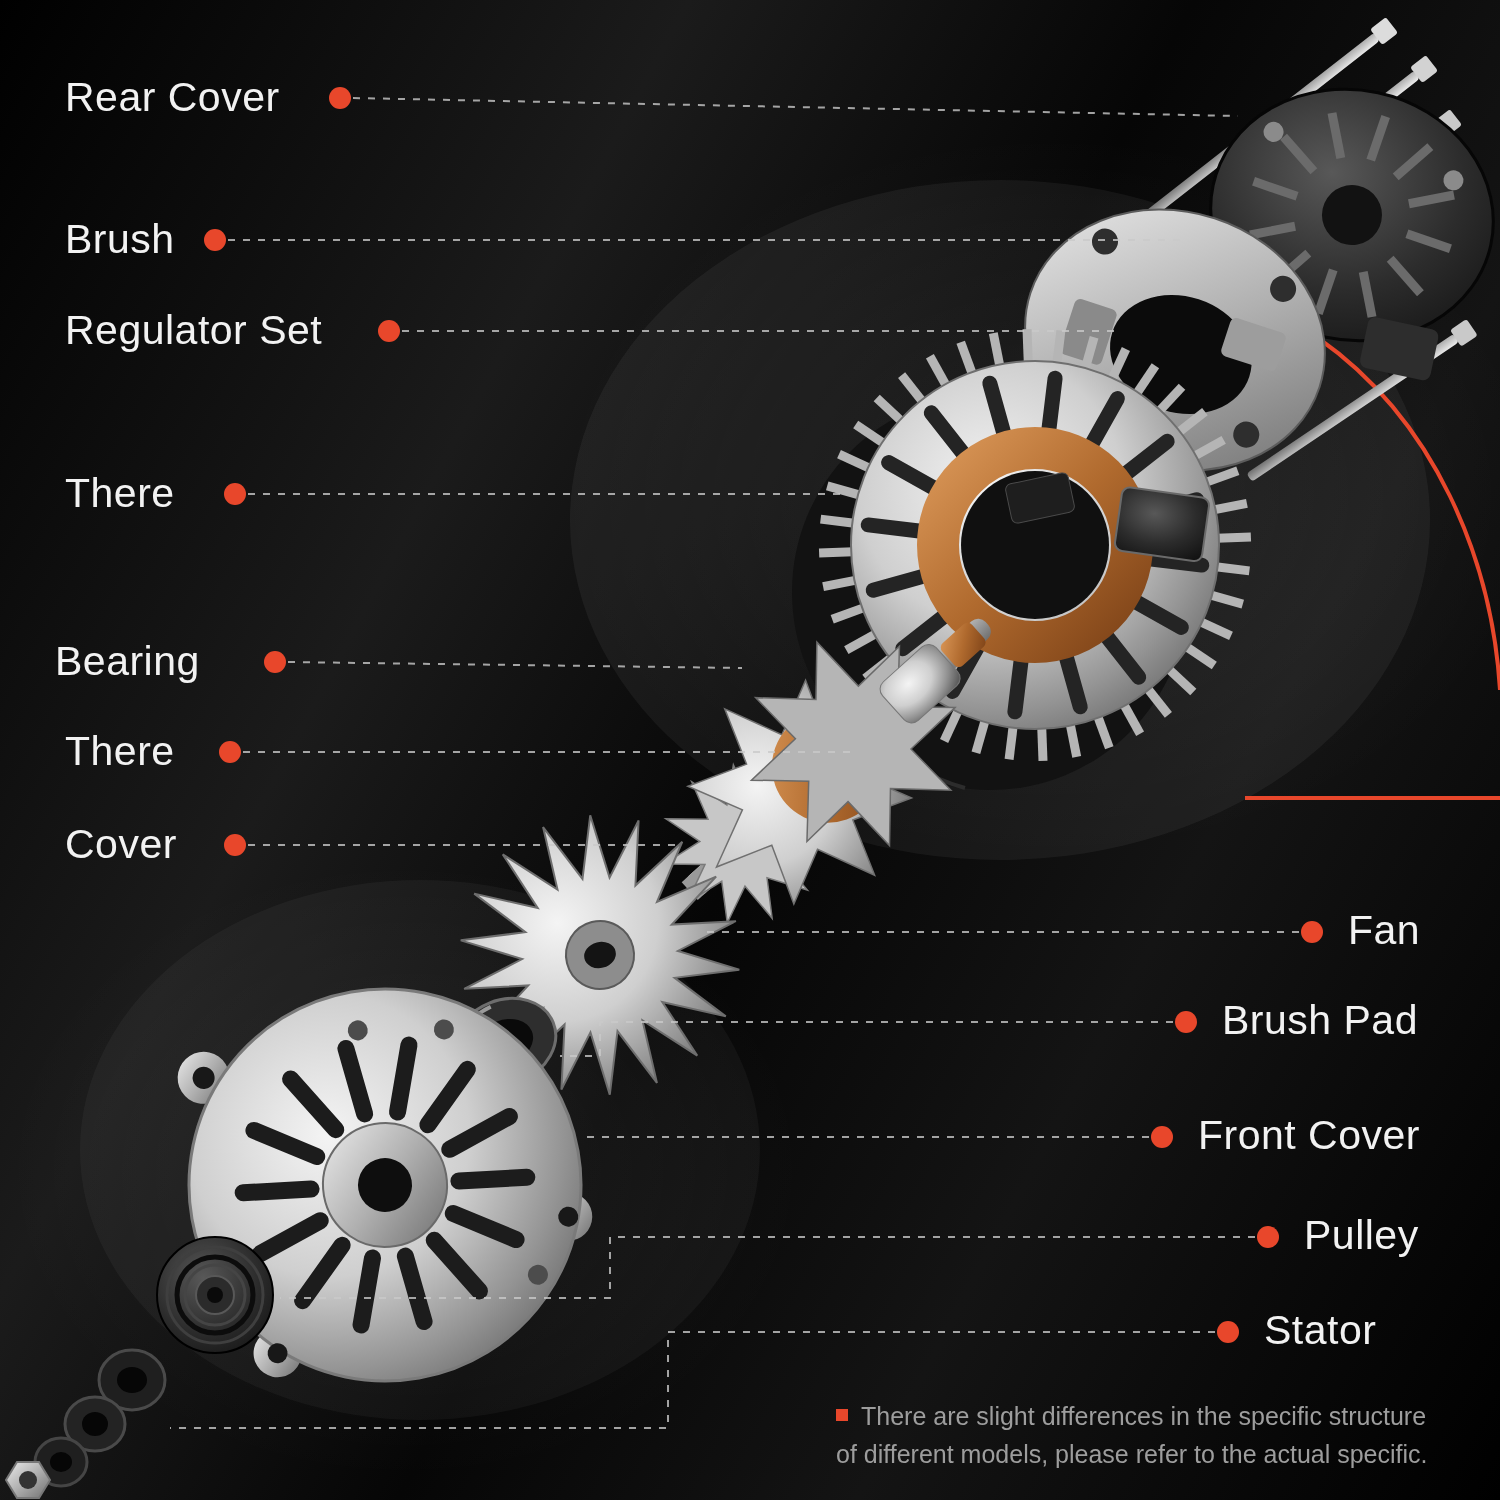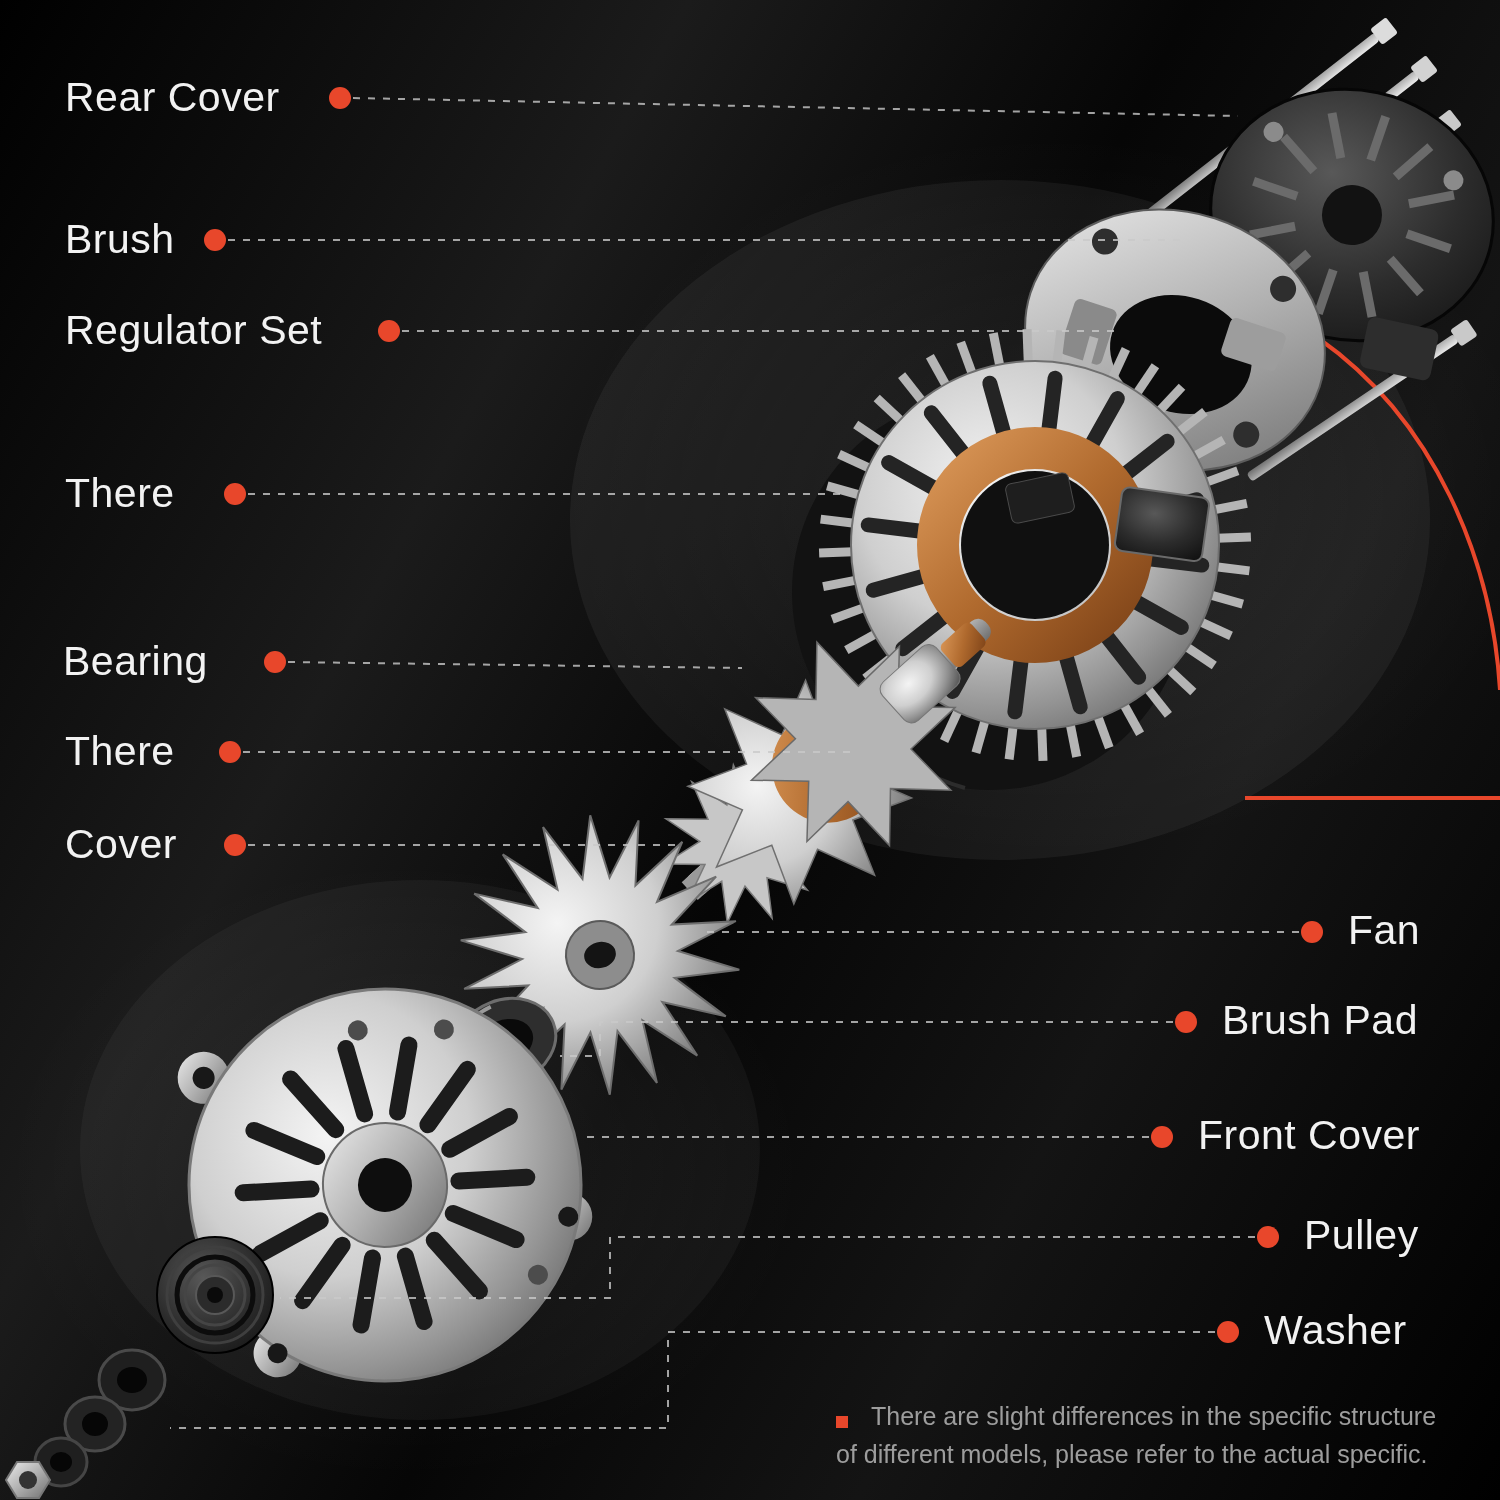--- a/index.html
+++ b/index.html
@@ -24,21 +24,21 @@
     text-align:right;
   }
   .dash{stroke:var(--connector,#c9c9c9);stroke-width:2;fill:none;stroke-dasharray:7 8;opacity:.8}
   .dot{fill:var(--accent,#e8472b)}
   .accent-stroke{stroke:var(--accent,#e8472b)}
   .disclaimer{
     position:absolute;left:836px;top:1398px;width:650px;
     color:var(--disclaimer-text,#9d9d9d);
     font-size:25px;line-height:1.5;
   }
-  .disc-row{display:flex;align-items:center;gap:23px}
+  .disc-row{display:flex;align-items:flex-start;gap:13px}
   .disc-square{width:12px;height:12px;margin-top:11px;flex:0 0 auto;background:var(--accent,#e8472b)}
 </style>
 </head>
 <body>
 
 <svg class="scene" viewBox="0 0 1500 1500" aria-hidden="true">
   <defs>
     <radialGradient id="metalR" cx="0.38" cy="0.35" r="0.8">
       <stop offset="0" stop-color="#f4f4f4"></stop>
       <stop offset="0.45" stop-color="#cfcfcf"></stop>
@@ -300,29 +300,29 @@
     <circle class="dot" cx="1162" cy="1137" r="11"></circle>
     <circle class="dot" cx="1268" cy="1237" r="11"></circle>
     <circle class="dot" cx="1228" cy="1332" r="11"></circle>
   </g>
 </svg>
 
 <div class="part-label" style="top:74px;left:65px">Rear Cover</div>
 <div class="part-label" style="top:216px;left:65px">Brush</div>
 <div class="part-label" style="top:307px;left:65px">Regulator Set</div>
 <div class="part-label" style="top:470px;left:65px">There</div>
-<div class="part-label" style="top:638px;left:63px">Bearing</div>
+<div class="part-label" style="top:638px;left:55px">Bearing</div>
 <div class="part-label" style="top:728px;left:65px">There</div>
 <div class="part-label" style="top:821px;left:65px">Cover</div>
 
 <div class="part-label" style="top:907px;left:1348px">Fan</div>
 <div class="part-label" style="top:997px;left:1222px">Brush Pad</div>
 <div class="part-label" style="top:1112px;left:1198px">Front Cover</div>
 <div class="part-label" style="top:1212px;left:1304px">Pulley</div>
-<div class="part-label" style="top:1307px;left:1264px">Washer</div>
+<div class="part-label" style="top:1307px;left:1264px">Stator</div>
 
 <div class="disclaimer">
   <div class="disc-row">
     <span class="disc-square"></span>
     <span>There are slight differences in the specific structure</span>
   </div>
   <div>of different models, please refer to the actual specific.</div>
 </div>
 
 </body></html>

